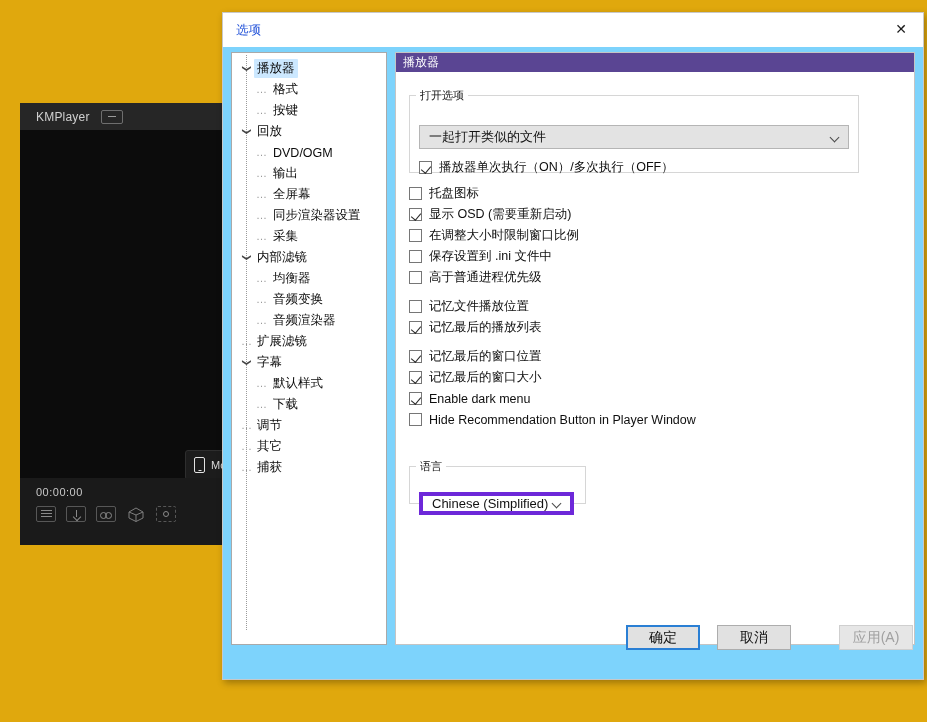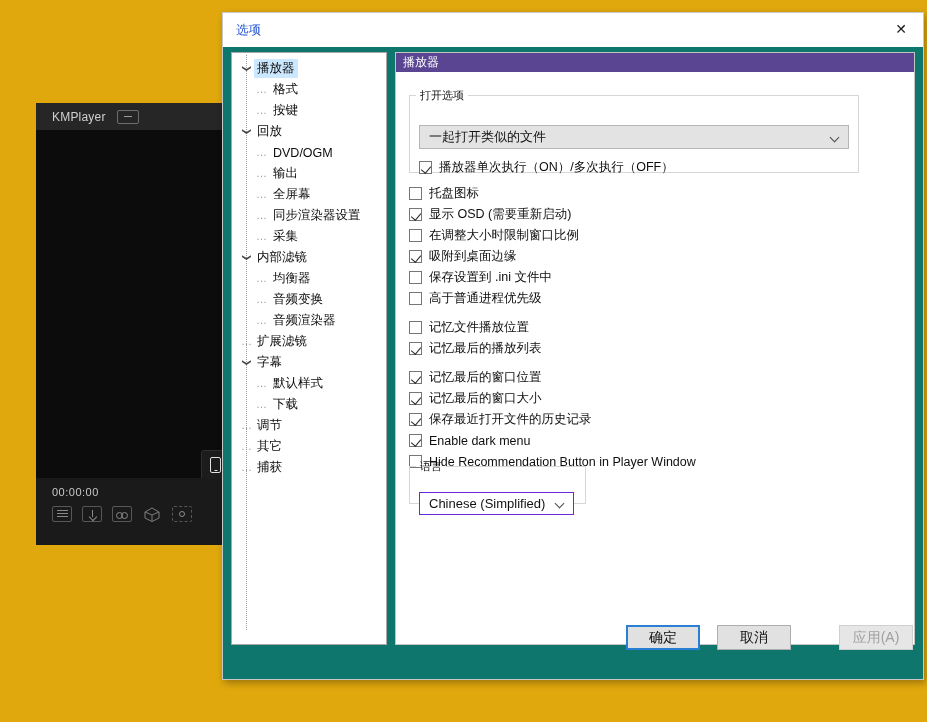--- a/index.html
+++ b/index.html
@@ -8,21 +8,20 @@
     background:#e0a80d;
     font-family:"Liberation Sans","DejaVu Sans",sans-serif;
     -webkit-font-smoothing:antialiased;
   }
 
   
   #kmplayer{
     position:absolute;left:20px;top:103px;width:205px;height:442px;
     background:#111111;color:#b9b9b9;overflow:hidden;
     border-right:1px solid #3a3a3a;
-    margin-left:16px;
   }
   #km-titlebar{
     height:27px;background:#262626;display:flex;align-items:center;
     padding-left:16px;gap:11px;
   }
   #km-title{font-size:12px;color:#d0d0d0;letter-spacing:.2px;}
   .km-winbtn{
     width:20px;height:12px;border:1px solid #6e6e6e;border-radius:2px;
     display:flex;align-items:center;justify-content:center;
   }
@@ -92,21 +91,21 @@
   }
   #dlg-title{padding-left:13px;font-size:12.5px;color:#1d4ed8;}
   #dlg-close{
     position:absolute;right:0;top:0;width:44px;height:31px;
     display:flex;align-items:center;justify-content:center;
     font-size:14px;color:#1a1a1a;line-height:1;
   }
 
   #dlg-body{
     position:absolute;left:0;top:34px;right:0;bottom:0;
-    background:#0f766e;
+    background:#7dd3fc;
   }
 
   
   #tree-panel{
     position:absolute;left:8px;top:5px;width:156px;height:593px;
     background:#ffffff;border:1px solid #a9a9a9;
     overflow:hidden;padding-top:5px;box-sizing:border-box;
   }
   .tree-row{
     display:flex;align-items:center;height:21px;position:relative;
@@ -171,21 +170,21 @@
   .combo-fake .chev:before{
     content:"";position:absolute;left:0;top:1px;width:6px;height:6px;
     border-right:1.3px solid #4a4a4a;border-bottom:1.3px solid #4a4a4a;
     transform:rotate(45deg);
   }
   #combo-open{
     position:absolute;left:9px;top:22px;right:9px;height:24px;
   }
   #combo-lang{
     position:absolute;left:9px;top:18px;width:155px;height:23px;
-    background:#ffffff;border:1px solid #6d28d9;text-align:center;
+    background:#ffffff;border:4px solid #6d28d9;text-align:center;
   }
 
   .cb-row{
     display:flex;align-items:center;gap:7px;font-size:12.5px;color:#0e0e0e;
     white-space:nowrap;
   }
   .cb{
     width:13px;height:13px;border:1px solid #767676;background:#fff;
     position:relative;flex:none;box-sizing:border-box;
   }
@@ -366,24 +365,20 @@
           </div>
           <div class="cb-row">
             <span class="cb checked"></span>
             <span>显示 OSD (需要重新启动)</span>
           </div>
           <div class="cb-row">
             <span class="cb"></span>
             <span>在调整大小时限制窗口比例</span>
           </div>
           <div class="cb-row">
-            <span class="cb checked"></span>
-            <span>吸附到桌面边缘</span>
-          </div>
-          <div class="cb-row">
             <span class="cb"></span>
             <span>保存设置到 .ini 文件中</span>
           </div>
           <div class="cb-row">
             <span class="cb"></span>
             <span>高于普通进程优先级</span>
           </div>
           <div class="cb-row gap">
             <span class="cb"></span>
             <span>记忆文件播放位置</span>
@@ -392,24 +387,20 @@
             <span class="cb checked"></span>
             <span>记忆最后的播放列表</span>
           </div>
           <div class="cb-row gap">
             <span class="cb checked"></span>
             <span>记忆最后的窗口位置</span>
           </div>
           <div class="cb-row">
             <span class="cb checked"></span>
             <span>记忆最后的窗口大小</span>
-          </div>
-          <div class="cb-row">
-            <span class="cb checked"></span>
-            <span>保存最近打开文件的历史记录</span>
           </div>
           <div class="cb-row">
             <span class="cb checked"></span>
             <span>Enable dark menu</span>
           </div>
           <div class="cb-row">
             <span class="cb"></span>
             <span>Hide Recommendation Button in Player Window</span>
           </div>
         </div>

